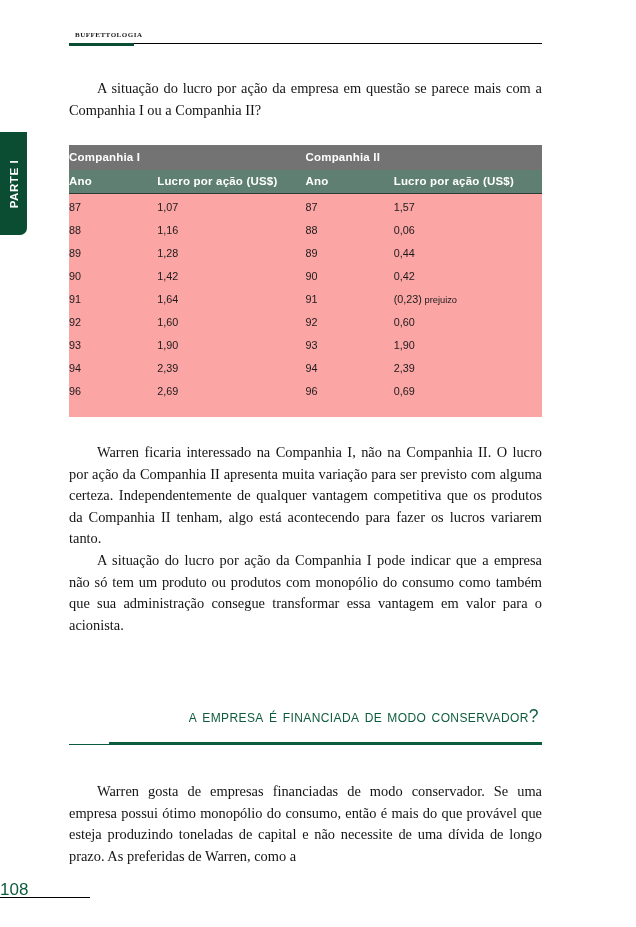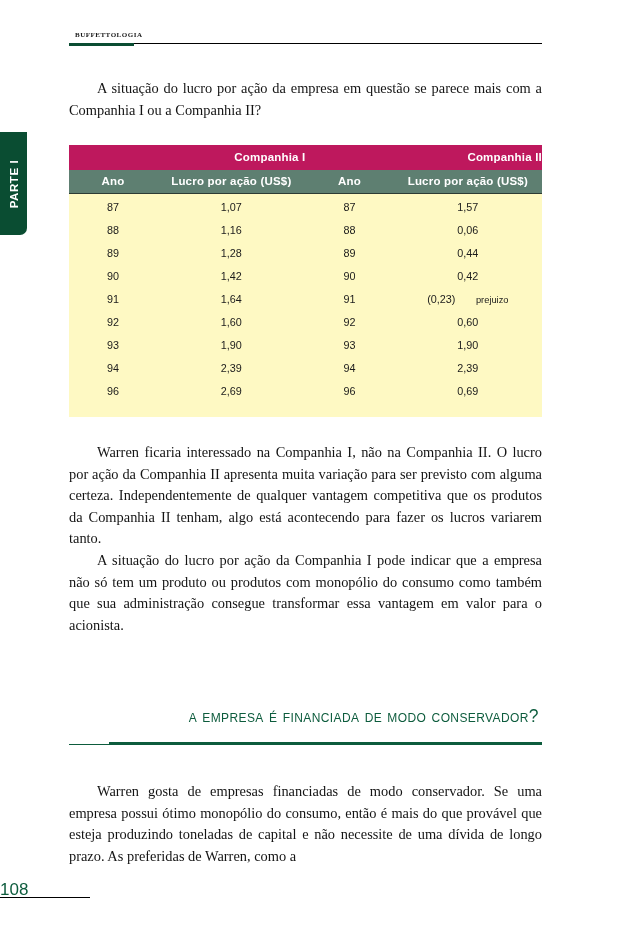--- a/index.html
+++ b/index.html
@@ -107,51 +107,51 @@
   
   #earnings-table {
     position: absolute;
     left: 0;
     top: 145px;
     width: 473px;
     border-collapse: collapse;
     font-family: "Liberation Sans", sans-serif;
   }
   #earnings-table .group-head th {
-    background: #be185d;
+    background: #737373;
     color: #ffffff;
     font-size: 11.5px;
     font-weight: bold;
     padding: 6px 0 7px 0;
-    text-align: right;
+    text-align: left;
     letter-spacing: 0.2px;
   }
   #earnings-table .col-head th {
     background: #5e7f71;
     color: #ffffff;
     font-size: 11.5px;
     font-weight: bold;
     padding: 5px 0 6px 0;
-    text-align: center;
+    text-align: left;
     letter-spacing: 0.2px;
     border-bottom: 1.5px solid #2c3b34;
     margin-top: 44px;
   }
   #earnings-table tbody td {
-    background: #fef9c3;
+    background: #fca5a5;
     color: #1b1b1b;
     font-size: 10.8px;
-    text-align: center;
+    text-align: left;
     padding: 5.5px 0 5.5px 0;
   }
   #earnings-table tbody tr:first-child td { padding-top: 7px; }
   #earnings-table tbody tr:last-child td { padding-bottom: 20px; }
   #earnings-table .c-year  { width: 88px; }
   #earnings-table .c-eps   { width: 148px; }
-  #earnings-table .small-note { font-size: 9.3px; padding-left: 18px; }
+  #earnings-table .small-note { font-size: 9.3px; }
 
   
   #section-heading {
     position: absolute;
     left: 0;
     top: 703px;
     width: 473px;
   }
   #section-heading .sh-text {
     display: block;

